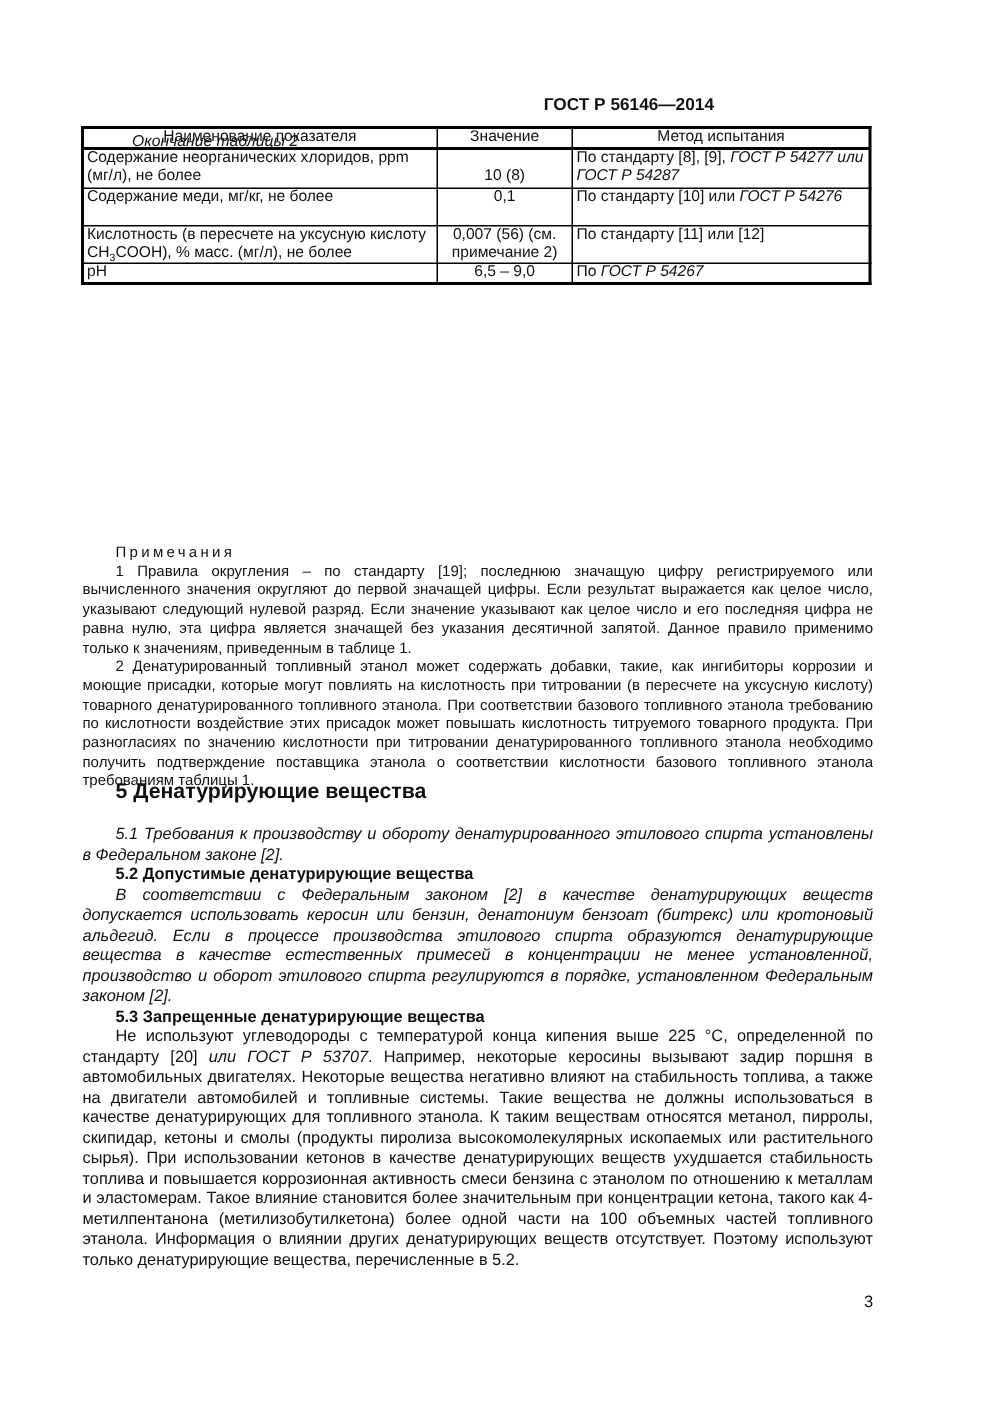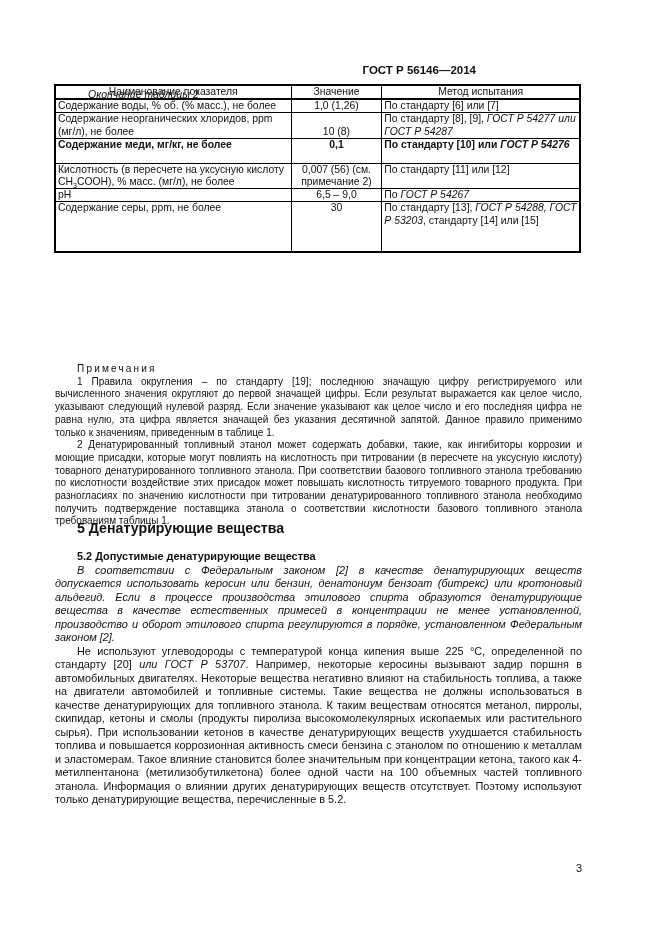--- a/index.html
+++ b/index.html
@@ -44,63 +44,55 @@
       </colgroup>
     <thead>
       <tr>
         <th>Наименование показателя</th>
         <th>Значение</th>
         <th>Метод испытания</th>
       </tr>
     </thead>
     <tbody id="tbody">
         <tr>
-          <td>Содержание воды, % об. (% масс.), не более</td>
-          <td class="val bottom">1,0 (1,26)</td>
-          <td><span>По стандарту [6] или [7]</span></td>
-        </tr>
-        <tr>
           <td>Содержание неорганических хлоридов, ppm (мг/л), не более</td>
           <td class="val bottom">10 (8)</td>
           <td><span>По стандарту [8], [9], </span><span class="it">ГОСТ Р 54277 или ГОСТ Р 54287</span></td>
         </tr>
-        <tr style="height: 25px; font-weight: bold;">
+        <tr style="height: 25px;">
           <td>Содержание меди, мг/кг, не более</td>
           <td class="val">0,1</td>
           <td><span>По стандарту [10] или </span><span class="it">ГОСТ Р 54276</span></td>
         </tr>
         <tr style="height: 25px;">
           <td><span>Кислотность (в пересчете на уксусную кислоту CH</span><sub>3</sub><span>COOH), % масс. (мг/л), не более</span></td>
           <td class="val">0,007 (56) (см. примечание 2)</td>
           <td><span>По стандарту [11] или [12]</span></td>
         </tr>
         <tr>
           <td>pH</td>
           <td class="val">6,5 – 9,0</td>
           <td><span>По </span><span class="it">ГОСТ Р 54267</span></td>
-        </tr>
-        <tr style="height: 50px;">
-          <td>Содержание серы, ppm, не более</td>
-          <td class="val">30</td>
-          <td><span>По стандарту [13], </span><span class="it">ГОСТ Р 54288, ГОСТ Р 53203</span><span>, стандарту [14] или [15]</span></td>
         </tr>
       </tbody>
   </table>
 
   <div class="notes">
     <div class="hdr">Примечания</div>
     <p>1 Правила округления – по стандарту [19]; последнюю значащую цифру регистрируемого или вычисленного значения округляют до первой значащей цифры. Если результат выражается как целое число, указывают следующий нулевой разряд. Если значение указывают как целое число и его последняя цифра не равна нулю, эта цифра является значащей без указания десятичной запятой. Данное правило применимо только к значениям, приведенным в таблице 1.</p>
     <p>2 Денатурированный топливный этанол может содержать добавки, такие, как ингибиторы коррозии и моющие присадки, которые могут повлиять на кислотность при титровании (в пересчете на уксусную кислоту) товарного денатурированного топливного этанола. При соответствии базового топливного этанола требованию по кислотности воздействие этих присадок может повышать кислотность титруемого товарного продукта. При разногласиях по значению кислотности при титровании денатурированного топливного этанола необходимо получить подтверждение поставщика этанола о соответствии кислотности базового топливного этанола требованиям таблицы 1.</p>
   </div>
 
 
   <div class="body" style="top:522px;">
     <div class="sec-h">5 Денатурирующие вещества</div>
   </div>
 
   <div class="body" style="top:550px;">
+    <p class="it" style="font-style:italic;">5.1 Требования к производству и обороту денатурированного этилового спирта установлены в Федеральном законе [2].</p>
     <div class="sub-h">5.2 Допустимые денатурирующие вещества</div>
     <p style="font-style:italic;">В соответствии с Федеральным законом [2] в качестве денатурирующих веществ допускается использовать керосин или бензин, денатониум бензоат (битрекс) или кротоновый альдегид. Если в процессе производства этилового спирта образуются денатурирующие вещества в качестве естественных примесей в концентрации не менее установленной, производство и оборот этилового спирта регулируются в порядке, установленном Федеральным законом [2].</p>
+    <div class="sub-h">5.3 Запрещенные денатурирующие вещества</div>
     <p><span>Не используют углеводороды с температурой конца кипения выше 225 °С, определенной по стандарту [20] </span><span class="it">или ГОСТ Р 53707</span><span>. Например, некоторые керосины вызывают задир поршня в автомобильных двигателях. Некоторые вещества негативно влияют на стабильность топлива, а также на двигатели автомобилей и топливные системы. Такие вещества не должны использоваться в качестве денатурирующих для топливного этанола. К таким веществам относятся метанол, пирролы, скипидар, кетоны и смолы (продукты пиролиза высокомолекулярных ископаемых или растительного сырья). При использовании кетонов в качестве денатурирующих веществ ухудшается стабильность топлива и повышается коррозионная активность смеси бензина с этанолом по отношению к металлам и эластомерам. Такое влияние становится более значительным при концентрации кетона, такого как 4-метилпентанона (метилизобутилкетона) более одной части на 100 объемных частей топливного этанола. Информация о влиянии других денатурирующих веществ отсутствует. Поэтому используют только денатурирующие вещества, перечисленные в 5.2.</span></p>
   </div>
 
   <div class="page-num">3</div>
 </div>
 
 </body></html>

